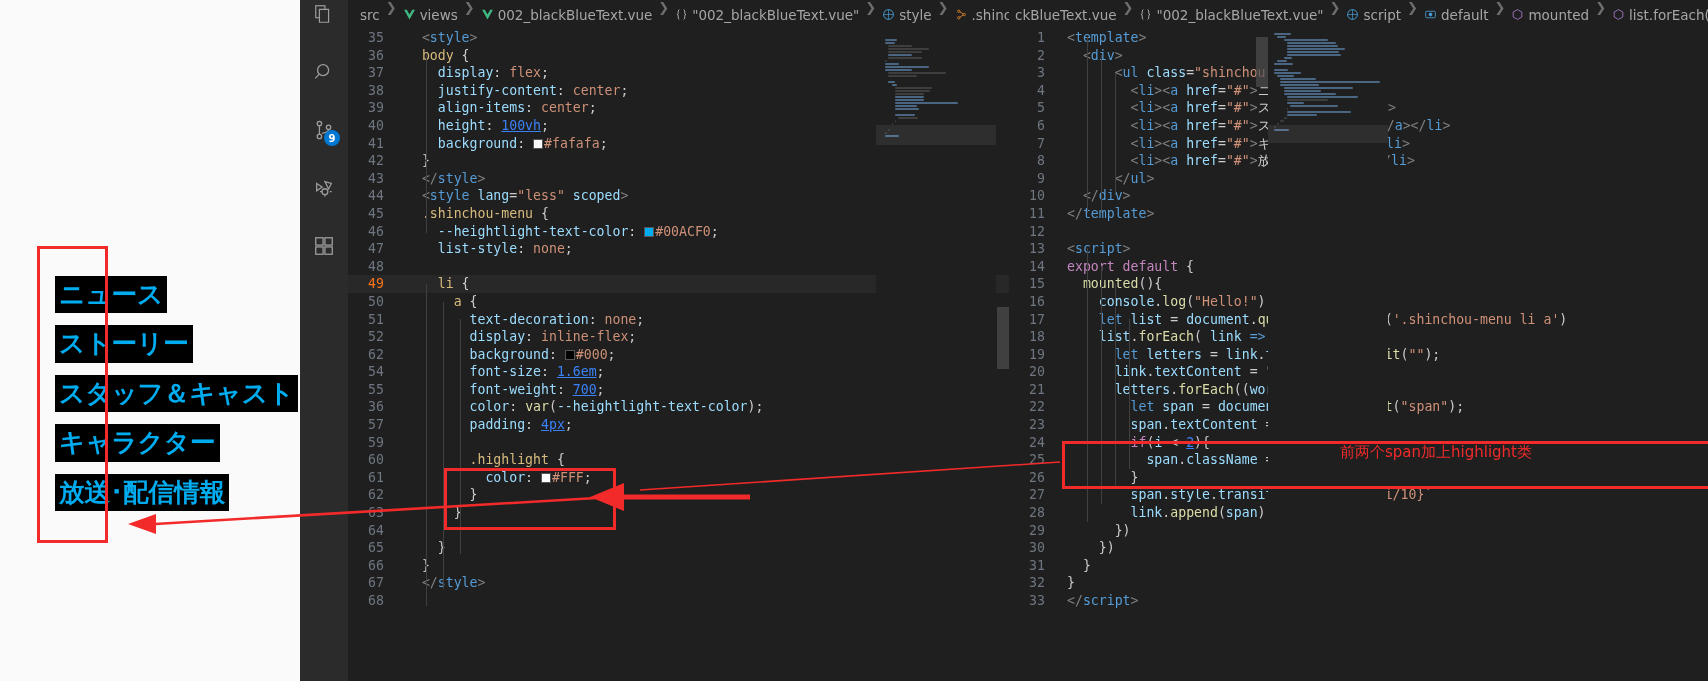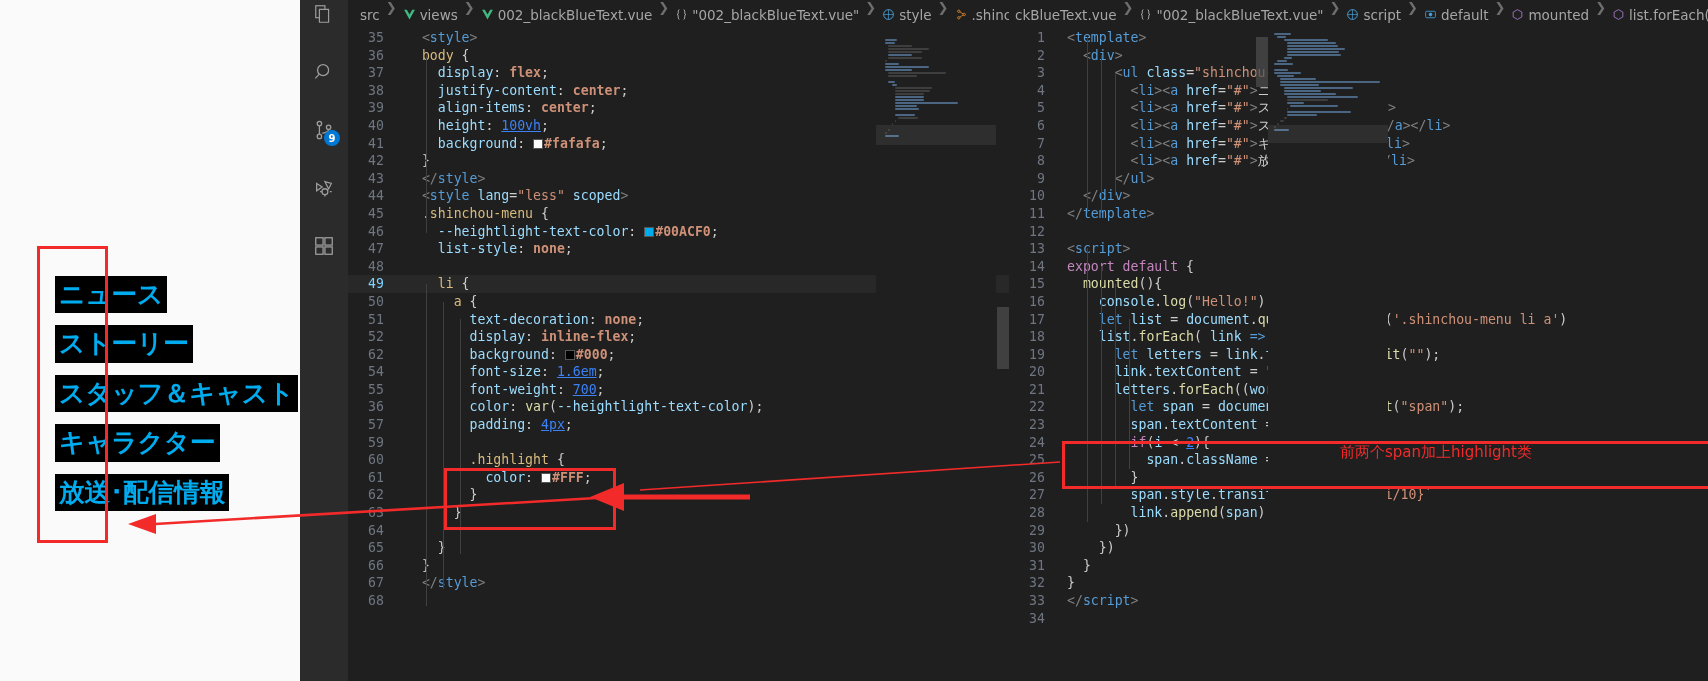--- a/index.html
+++ b/index.html
@@ -127,32 +127,32 @@
     display: flex;
   }
   .ln {
     display: inline-block;
     width: 58px;
     text-align: right;
     padding-right: 22px;
     color: #6e7681;
     flex: none;
   }
-  .ln.cur { color: #7dd3fc; text-align: right; }
+  .ln.cur { color: #f97316; text-align: right; }
   .code-line.active { background: #282828; }
   .ltxt { display: inline-block; }
 
   
   .t-tag    { color: #569cd6; }
   .t-punc   { color: #808080; }
   .t-attr   { color: #9cdcfe; }
   .t-str    { color: #ce9178; }
   .t-sel    { color: #d7ba7d; }
   .t-prop   { color: #9cdcfe; }
-  .t-val    { color: #ce9178; font-weight: bold; }
+  .t-val    { color: #ce9178; }
   .t-num    { color: #3b82f6; text-decoration: underline; }
   .t-kw     { color: #c586c0; }
   .t-kw2    { color: #569cd6; }
   .t-fn     { color: #dcdcaa; }
   .t-var    { color: #9cdcfe; }
   .t-plain  { color: #cccccc; }
   .t-jp     { color: #cccccc; font-family: "DejaVu Sans", sans-serif; }
 
   .swatch {
     display: inline-block; width: 10px; height: 10px;
@@ -480,21 +480,20 @@
           <div class="code-line"><span class="ln">24</span><span class="ltxt"><span class="t-plain">        </span><span class="t-kw">if</span><span class="t-plain">(</span><span class="t-var">i</span><span class="t-plain"> &lt; </span><span class="t-num">2</span><span class="t-plain">){</span></span></div>
           <div class="code-line"><span class="ln">25</span><span class="ltxt"><span class="t-plain">          </span><span class="t-var">span</span><span class="t-plain">.</span><span class="t-var">className</span><span class="t-plain"> = </span><span class="t-str">"highlight"</span></span></div>
           <div class="code-line"><span class="ln">26</span><span class="ltxt"><span class="t-plain">        }</span></span></div>
           <div class="code-line"><span class="ln">27</span><span class="ltxt"><span class="t-plain">        </span><span class="t-var">span</span><span class="t-plain">.</span><span class="t-var">style</span><span class="t-plain">.</span><span class="t-var">transitionDelay</span><span class="t-plain"> = </span><span class="t-str">`${i/10}`</span></span></div>
           <div class="code-line"><span class="ln">28</span><span class="ltxt"><span class="t-plain">        </span><span class="t-var">link</span><span class="t-plain">.</span><span class="t-fn">append</span><span class="t-plain">(</span><span class="t-var">span</span><span class="t-plain">);</span></span></div>
           <div class="code-line"><span class="ln">29</span><span class="ltxt"><span class="t-plain">      })</span></span></div>
           <div class="code-line"><span class="ln">30</span><span class="ltxt"><span class="t-plain">    })</span></span></div>
           <div class="code-line"><span class="ln">31</span><span class="ltxt"><span class="t-plain">  }</span></span></div>
           <div class="code-line"><span class="ln">32</span><span class="ltxt"><span class="t-plain">}</span></span></div>
           <div class="code-line"><span class="ln">33</span><span class="ltxt"><span class="t-punc">&lt;/</span><span class="t-tag">script</span><span class="t-punc">&gt;</span></span></div>
-          <div class="code-line"><span class="ln">34</span><span class="ltxt"></span></div>
         </div>
       <div class="iguide" style="left:78px;top:8px;height:176px;"></div>
       <div class="iguide" style="left:92px;top:26px;height:158px;"></div>
       <div class="iguide" style="left:106px;top:44px;height:122px;"></div>
       <div class="iguide" style="left:78px;top:219px;height:274px;"></div>
       <div class="iguide" style="left:92px;top:237px;height:238px;"></div>
       <div class="iguide" style="left:106px;top:255px;height:202px;"></div>
       <div class="iguide" style="left:120px;top:290px;height:150px;"></div>
     </div>
     <div class="minimap mm-right" id="mm-right">

